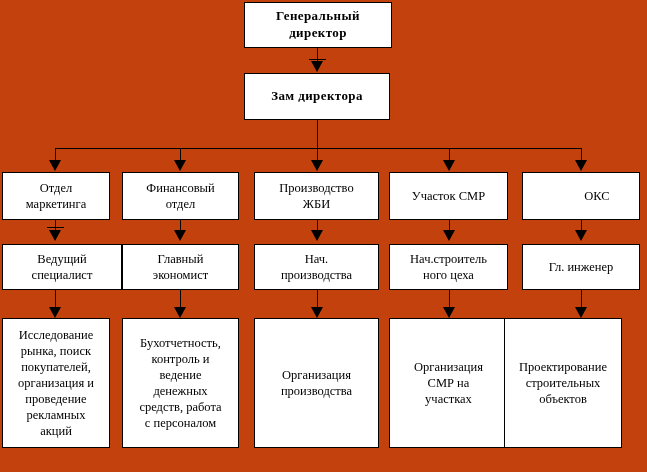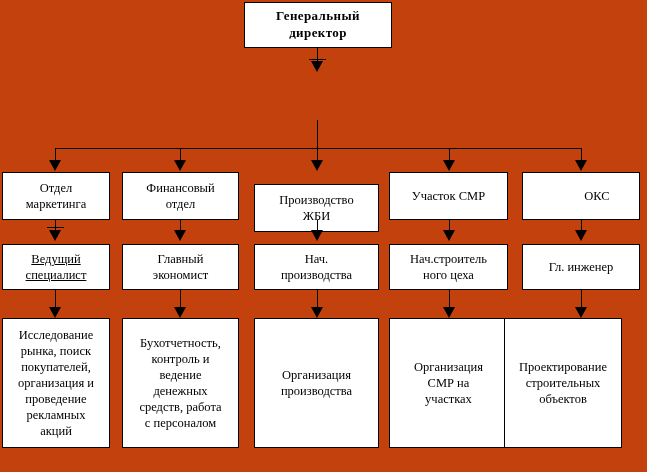--- a/index.html
+++ b/index.html
@@ -77,20 +77,21 @@
 <div id="canvas">
 
   <div class="node top" style="left:244px; top:2px; width:148px; height:46px;">Генеральный
 директор</div>
 
   <div class="vline" style="left:317px; top:48px; height:12px;"></div>
   <div class="tick" style="left:309px; top:59px; width:17px;"></div>
   <div class="vline" style="left:317px; top:59px; height:4px;"></div>
   <div class="arrow" style="left:311px; top:61px;"></div>
 
+  <div class="node top" style="left:244px; top:73px; width:146px; height:47px;">Зам директора</div>
 
   <div class="vline" style="left:317px; top:120px; height:29px;"></div>
 
   <div class="hline" style="left:55px; top:148px; width:526px;"></div>
 
   <div class="vline" style="left:55px; top:148px; height:15px;"></div>
   <div class="arrow" style="left:49px; top:160px;"></div>
 
   <div class="vline" style="left:180px; top:148px; height:15px;"></div>
   <div class="arrow" style="left:174px; top:160px;"></div>
@@ -101,42 +102,42 @@
   <div class="vline" style="left:449px; top:148px; height:15px;"></div>
   <div class="arrow" style="left:443px; top:160px;"></div>
 
   <div class="vline" style="left:581px; top:148px; height:15px;"></div>
   <div class="arrow" style="left:575px; top:160px;"></div>
 
   <div class="node lvl3" style="left:2px; top:172px; width:108px; height:48px;">Отдел
 маркетинга</div>
   <div class="node lvl3" style="left:122px; top:172px; width:117px; height:48px;">Финансовый
 отдел</div>
-  <div class="node lvl3" style="left:254px; top:172px; width:125px; height:48px;margin-top:12px;">Производство
+  <div class="node lvl3" style="left:254px; top:172px; width:125px; height:48px;">Производство
 ЖБИ</div>
   <div class="node lvl3" style="left:389px; top:172px; width:119px; height:48px;">Участок СМР</div>
   <div class="node lvl3" style="left:522px; top:172px; width:118px; height:48px;padding-left:35px;">ОКС</div>
 
   <div class="vline" style="left:55px; top:220px; height:13px;"></div>
   <div class="tick" style="left:47px; top:227px; width:17px;"></div>
   <div class="arrow" style="left:49px; top:230px;"></div>
 
   <div class="vline" style="left:180px; top:220px; height:13px;"></div>
   <div class="arrow" style="left:174px; top:230px;"></div>
 
   <div class="vline" style="left:317px; top:220px; height:13px;"></div>
   <div class="arrow" style="left:311px; top:230px;"></div>
 
   <div class="vline" style="left:449px; top:220px; height:13px;"></div>
   <div class="arrow" style="left:443px; top:230px;"></div>
 
   <div class="vline" style="left:581px; top:220px; height:13px;"></div>
   <div class="arrow" style="left:575px; top:230px;"></div>
 
-  <div class="node lvl4" style="left:2px; top:244px; width:108px; height:46px;text-decoration:underline;">Ведущий
+  <div class="node lvl4" style="left:2px; top:244px; width:120px; height:46px;">Ведущий
 специалист</div>
   <div class="node lvl4" style="left:122px; top:244px; width:117px; height:46px;">Главный
 экономист</div>
   <div class="node lvl4" style="left:254px; top:244px; width:125px; height:46px;text-align:center;">Нач.
 производства</div>
   <div class="node lvl4" style="left:522px; top:244px; width:118px; height:46px;">Гл. инженер</div>
   <div class="node lvl4" style="left:389px; top:244px; width:119px; height:46px;">Нач.строитель
 ного цеха</div>
 
   <div class="vline" style="left:55px; top:290px; height:22px;"></div>

